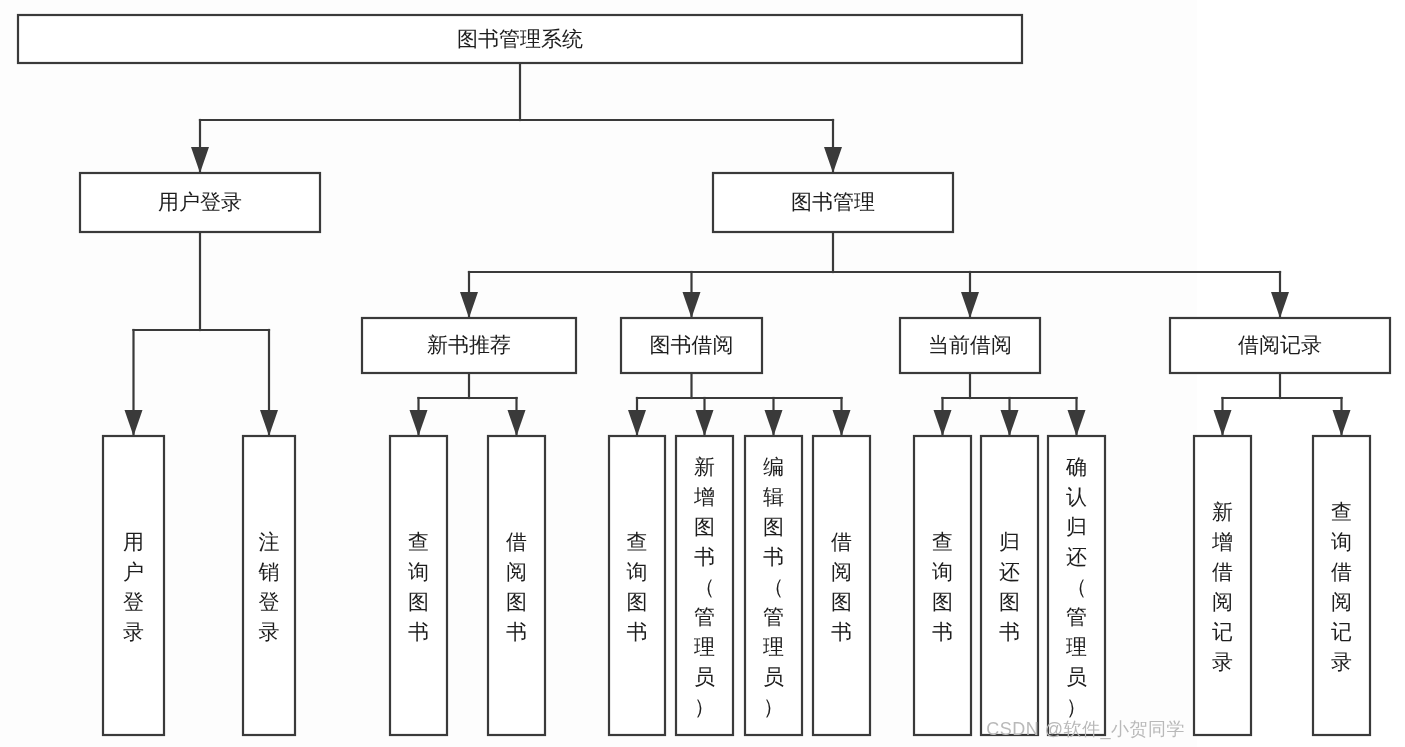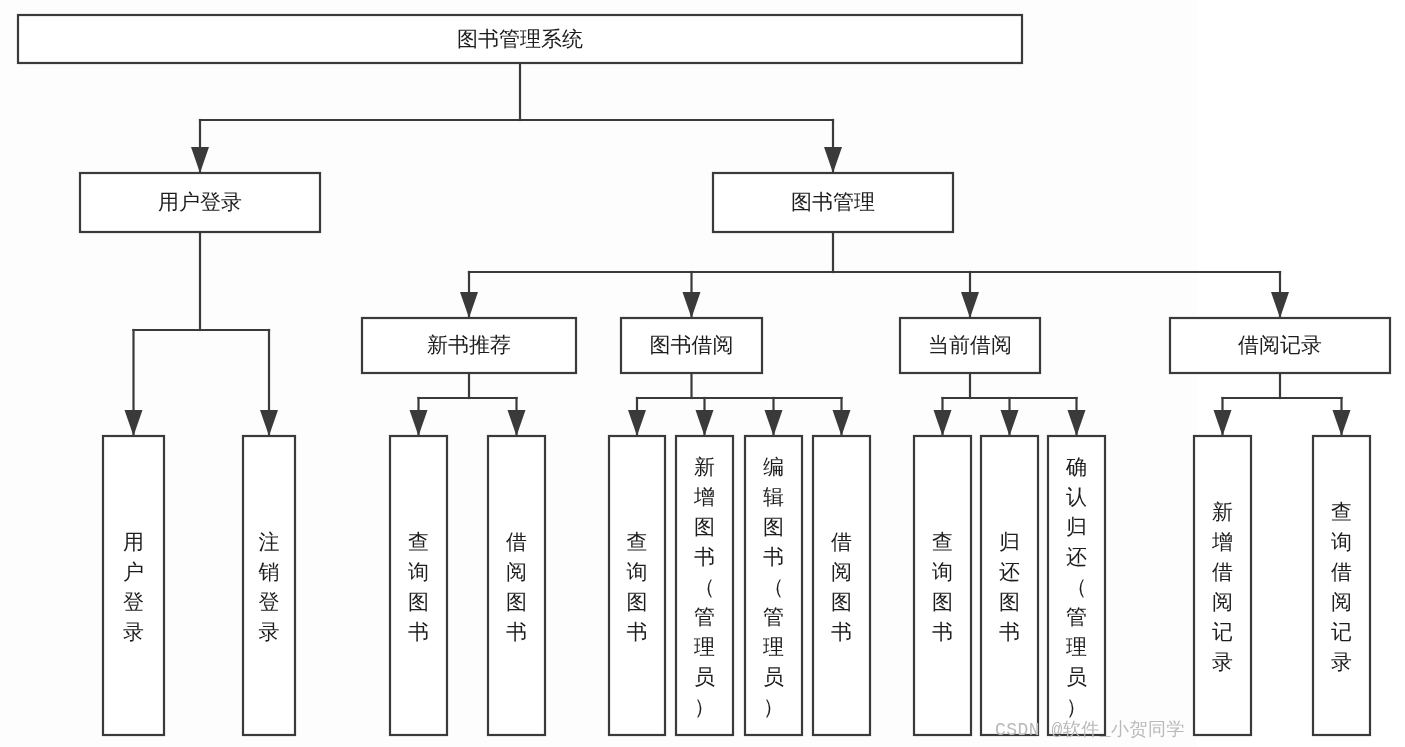--- a/index.html
+++ b/index.html
@@ -52,21 +52,21 @@
   .node-label-v {
     font-family: "Liberation Sans", "DejaVu Sans", sans-serif;
     font-size: 21px;
     fill: #1d1d1d;
     text-anchor: middle;
   }
   .watermark {
     position: absolute;
     right: 12px;
     bottom: 6px;
-    font-family: Liberation Mono, monospace;
+    font-family: Liberation Sans, sans-serif;
     font-size: 18px;
     color: #b9b9b9;
     letter-spacing: 0.5px;
     white-space: nowrap;
     user-select: none;
   }
 </style>
 </head>
 <body>
 

